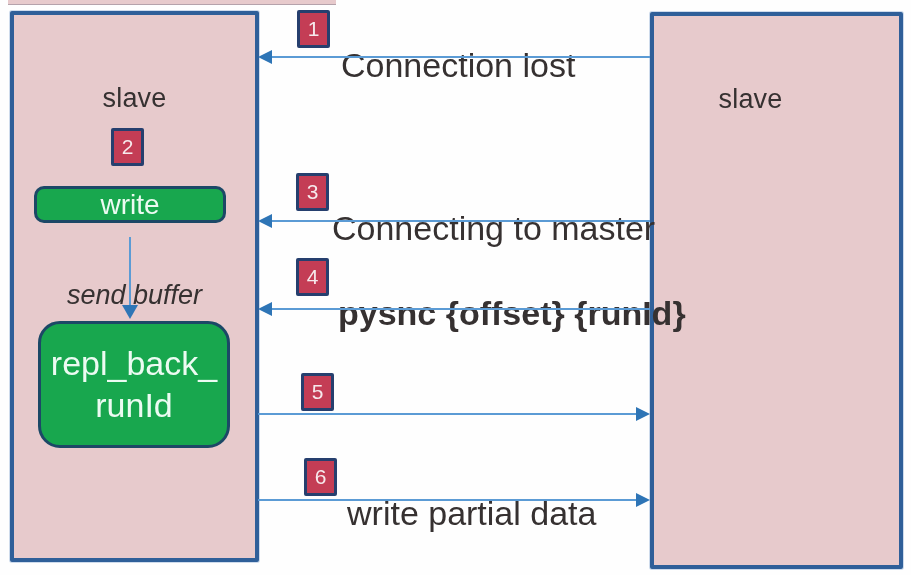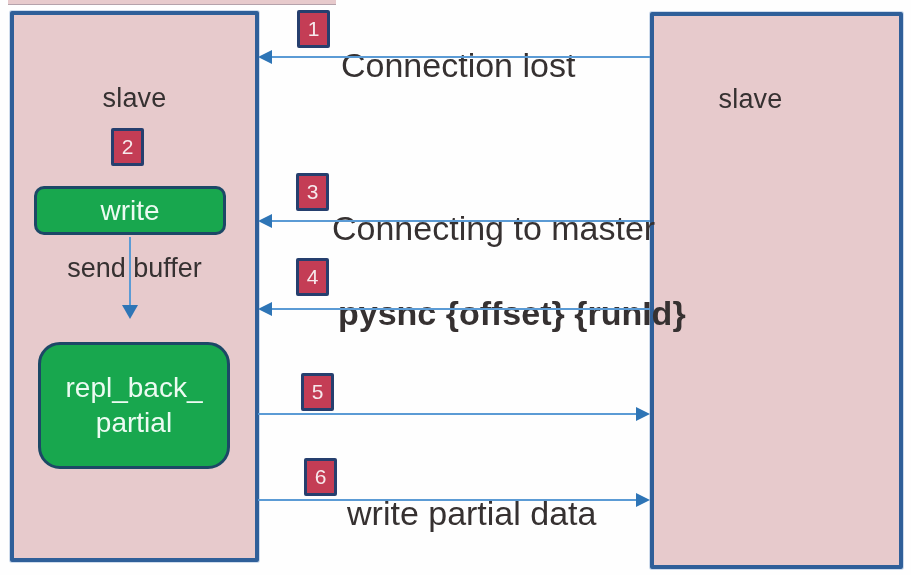--- a/index.html
+++ b/index.html
@@ -64,26 +64,26 @@
   .badge-m6 { left: 304px; top: 458px; }
 
   .green-box {
     position: absolute;
     background: var(--green-fill);
     border: 3px solid var(--green-border);
     display: flex; flex-direction: column;
     align-items: center; justify-content: center;
     color: #ecfbf2;
   }
-  .write-box { left: 34px; top: 186px; width: 192px; height: 49px; border-radius: 10px; font-size: 28px; }
-  .repl-box  { left: 38px; top: 321px; width: 192px; height: 127px; border-radius: 22px; font-size: 28px; line-height: 1.22; text-align: center; margin-top: 21px; }
+  .write-box { left: 34px; top: 186px; width: 192px; height: 37px; border-radius: 10px; font-size: 28px; }
+  .repl-box  { left: 38px; top: 321px; width: 192px; height: 127px; border-radius: 22px; font-size: 34px; line-height: 1.22; text-align: center; }
 
   .send-buffer-label {
-    position: absolute; left: 10px; top: 253px; width: 249px;
-    text-align: center; font-size: 27px; color: var(--text); z-index: 2;
+    position: absolute; left: 10px; top: 280px; width: 249px;
+    text-align: center; font-size: 27px; color: var(--text); z-index: 2; font-style: italic;
   }
 
   .v-line {
     position: absolute; left: 129px; top: 237px; width: 2px; height: 70px;
     background: var(--arrow-line); z-index: 1;
   }
   .v-head {
     position: absolute; left: 122px; top: 305px; width: 0; height: 0; z-index: 1;
     border-left: 8px solid transparent; border-right: 8px solid transparent;
     border-top: 14px solid var(--arrow-head);
@@ -135,21 +135,21 @@
     <span>write</span>
   </div>
 
   <div class="v-line"></div>
   <div class="v-head"></div>
 
   <div class="send-buffer-label">send buffer</div>
 
   <div class="green-box repl-box">
     <span>repl_back_</span>
-    <span>partial</span>
+    <span>runId</span>
   </div>
 
   <div class="node-box slave-box"></div>
   <div class="node-label slave-label">slave</div>
 
   <div class="badge badge-m1">
     <span>1</span>
   </div>
   <div class="msg-label label-m1">Connection lost</div>
   <div class="h-line line-m1"></div>

